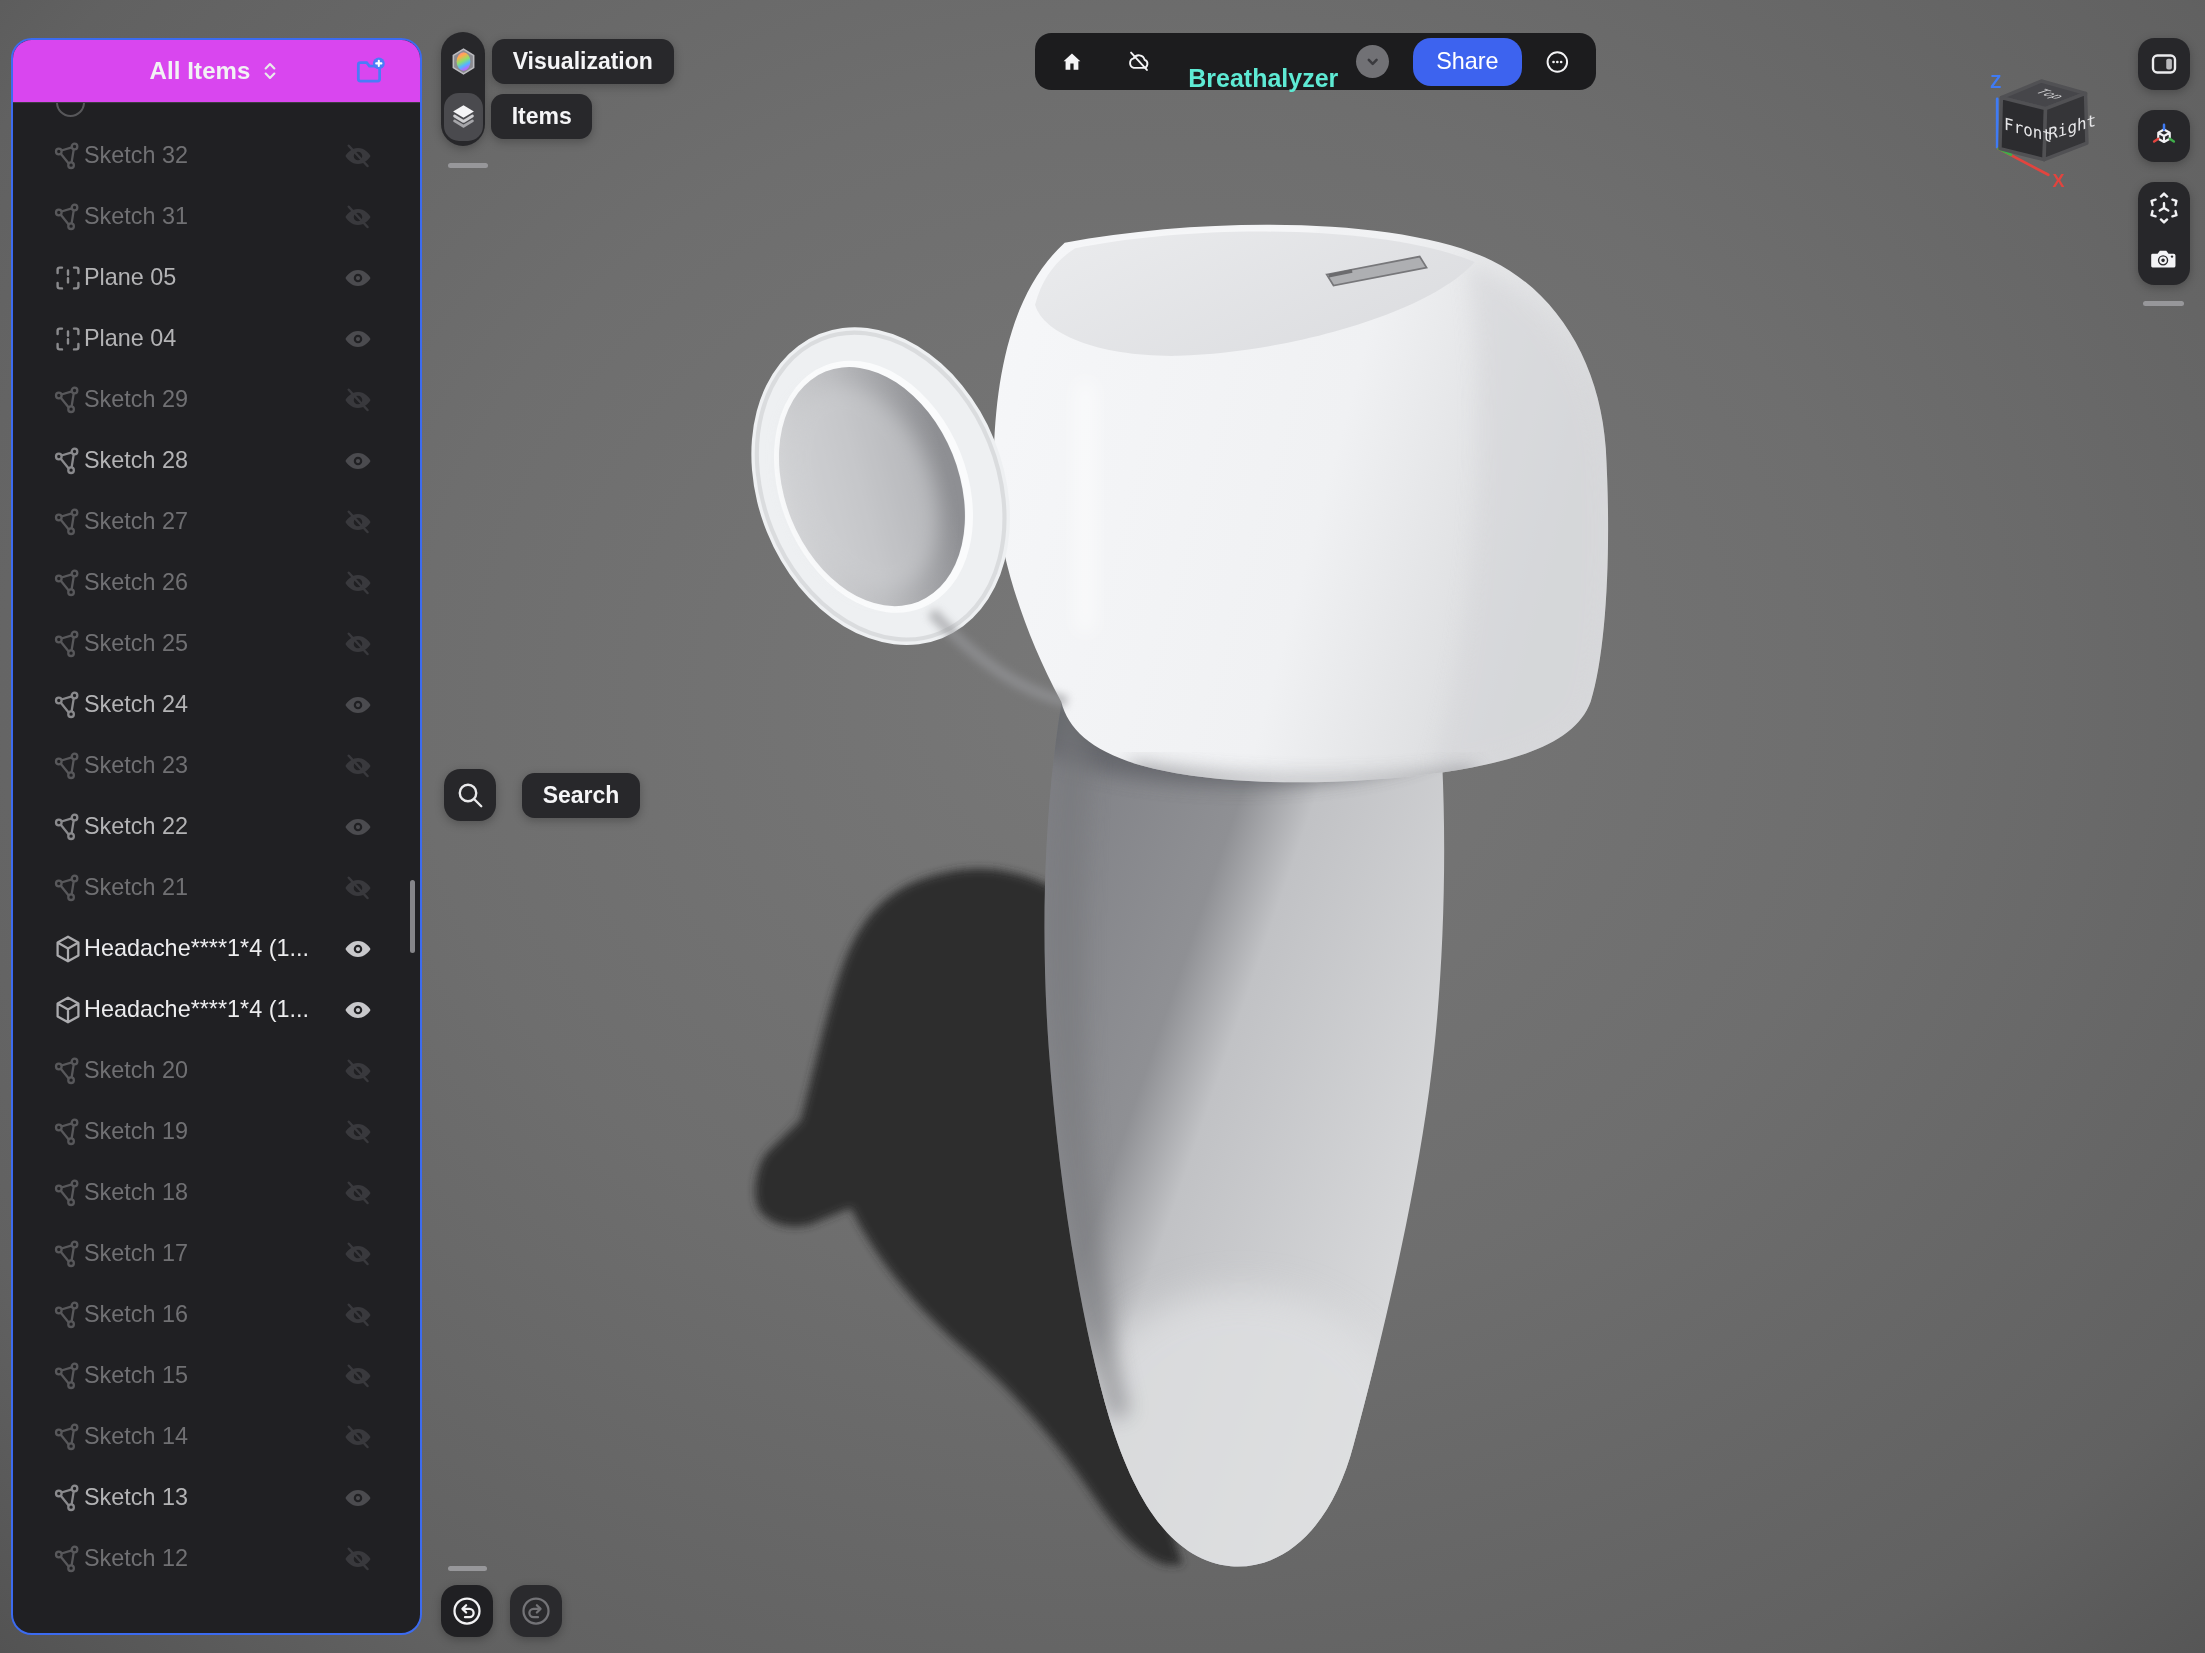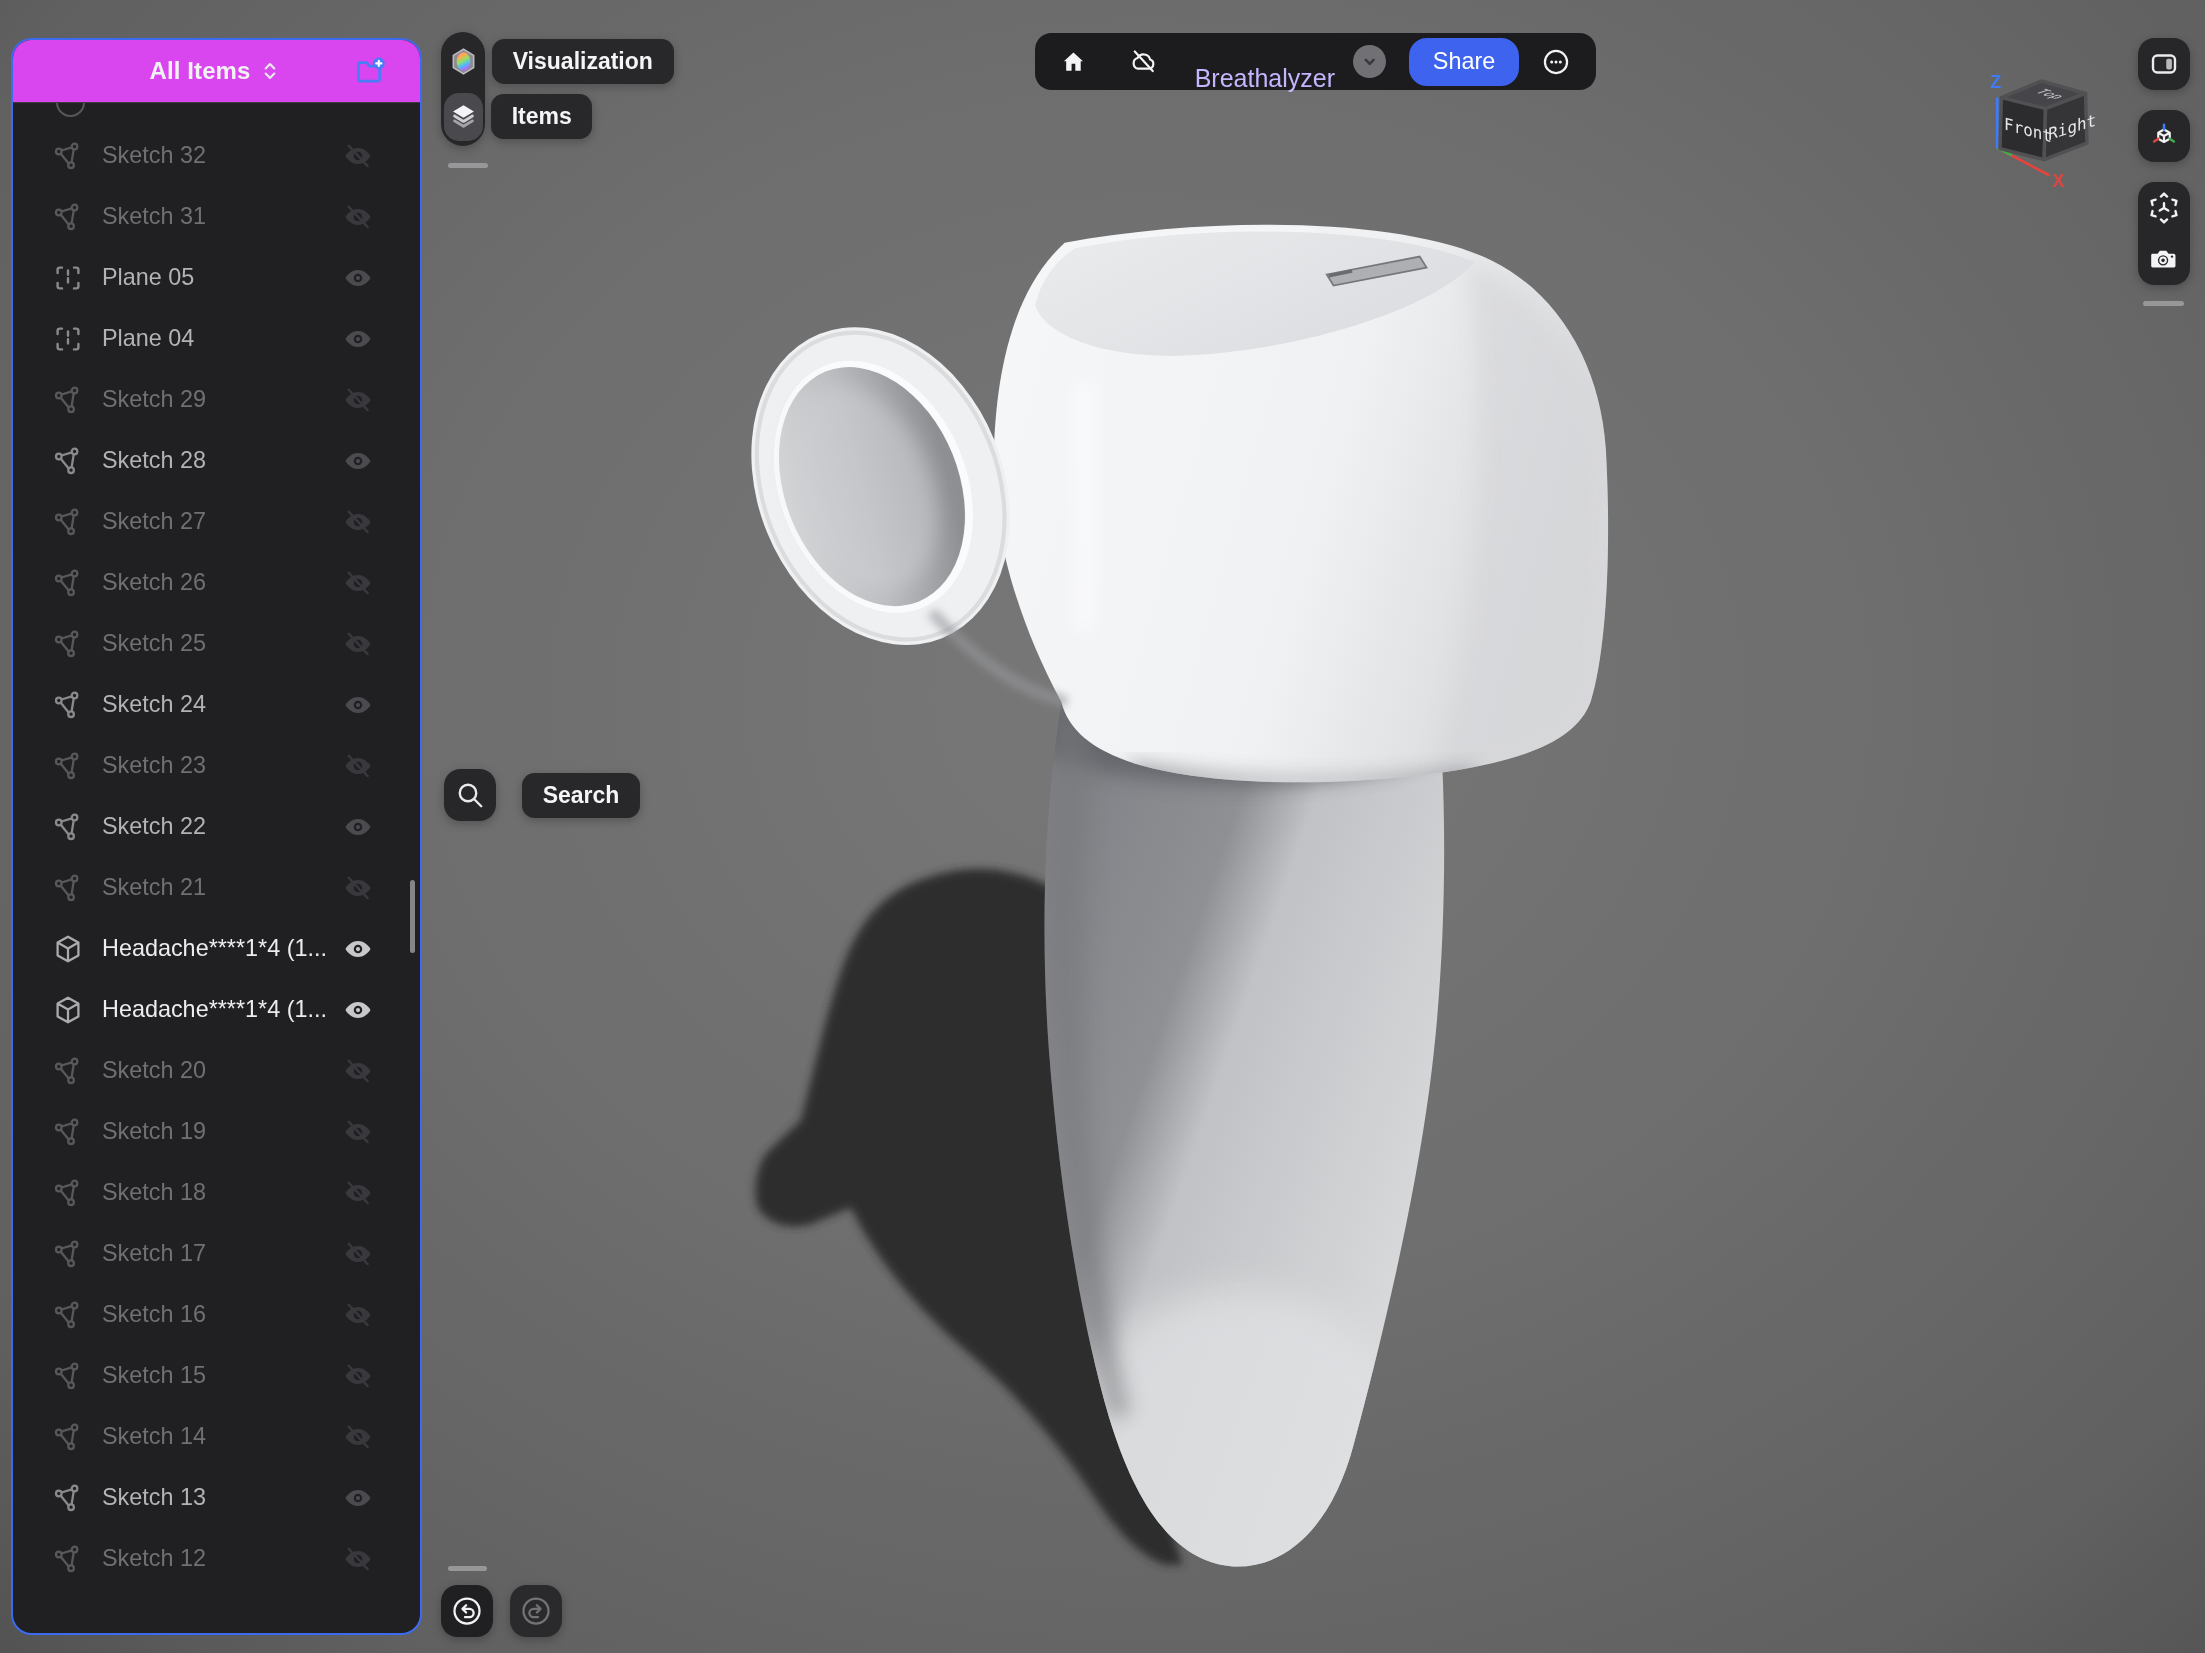--- a/index.html
+++ b/index.html
@@ -11,21 +11,21 @@
     background:#202023;border:2.1px solid #3c6bf0;border-radius:20.7px;
     box-sizing:border-box;overflow:hidden;display:flex;flex-direction:column;}
   .sb-header{position:relative;height:62px;flex:0 0 auto;background:#d946ef;
     border-bottom:0.7px solid #3d3d40;display:flex;align-items:center;justify-content:center;}
   .sb-title{color:#f2f2f4;font-size:24px;font-weight:700;letter-spacing:0.1px;}
   .sb-sort{width:26px;height:26px;margin-left:6.9px;}
   .sb-folder{position:absolute;right:33px;top:14.5px;width:34px;height:33px;cursor:pointer;}
   .sb-list{position:relative;flex:1;overflow:hidden;padding-top:22px;}
   .row{position:relative;height:61px;display:flex;align-items:center;padding:0 44px 0 39px;cursor:pointer;}
   .item-icon{width:32px;height:32px;flex:0 0 auto;}
-  .item-label{margin-left:18px;font-size:23.4px;white-space:nowrap;overflow:hidden;
+  .item-label{font-size:23.4px;white-space:nowrap;overflow:hidden;
     text-overflow:ellipsis;max-width:227px;}
   .eye{position:absolute;right:44px;width:36px;height:30px;}
   .row.hidden .item-label{color:#707073;} .row.hidden .item-icon{color:#58585b;} .row.hidden .eye{color:#39393d;}
   .row.visible .item-label{color:#b3b3b5;} .row.visible .item-icon{color:#8a8a8d;} .row.visible .eye{color:#4b4b4f;}
   .row.strong .item-label{color:#ececee;} .row.strong .item-icon{color:#ababae;} .row.strong .eye{color:#c8c8cb;}
   .partial-icon{position:absolute;left:43px;top:-15px;width:25px;height:25px;
     border:2.1px solid #57575a;border-radius:50%;}
   .sb-scrollthumb{position:absolute;right:4.8px;top:777px;width:4.8px;height:73px;
     border-radius:2.8px;background:#98989b;opacity:.85;}
   
@@ -42,21 +42,21 @@
   .drag-line{position:absolute;height:4.8px;border-radius:2.8px;background:#97979a;}
   
   .sq-btn{position:absolute;width:52px;height:52px;background:#27272a;border-radius:16.5px;
     display:flex;align-items:center;justify-content:center;cursor:pointer;box-shadow:0 2.8px 9.6px rgba(0,0,0,.25);}
   .sq-btn svg{width:30px;height:30px;}
   
   .title-bar{position:absolute;left:1035px;top:33px;width:561px;height:57px;background:#1c1c1e;
     border-radius:16.5px;display:flex;align-items:center;padding:0 26px;box-sizing:border-box;}
   .title-bar .home{width:32px;height:32px;cursor:pointer;}
   .title-bar .cloud{width:37px;height:37px;margin-left:43px;cursor:pointer;}
-  .doc-title{color:#c4b5fd;font-size:25px;font-weight:400;margin-left:37px;white-space:nowrap;margin-top:34px;}
+  .doc-title{color:#5eead4;font-size:25px;font-weight:700;margin-left:37px;white-space:nowrap;margin-top:34px;}
   .chev-circle{width:33px;height:33px;border-radius:50%;background:#717175;margin-left:18px;
     display:flex;align-items:center;justify-content:center;cursor:pointer;flex:0 0 auto;}
   .chev-circle svg{width:23.4px;height:23.4px;}
   .share-btn{margin-left:23.4px;height:48px;padding:0 23.4px;background:#3d63ef;border:none;border-radius:18px;
     color:#ffffff;font-size:23.4px;font-family:inherit;cursor:pointer;}
   .more-btn{width:36px;height:36px;margin-left:23.4px;cursor:pointer;}
   
   .rt-btn1{left:2138px;top:38px;}
   .rt-btn2{left:2138px;top:110px;}
   .rt-group{position:absolute;left:2138px;top:182px;width:52px;height:103px;background:#27272a;border-radius:16.5px;

